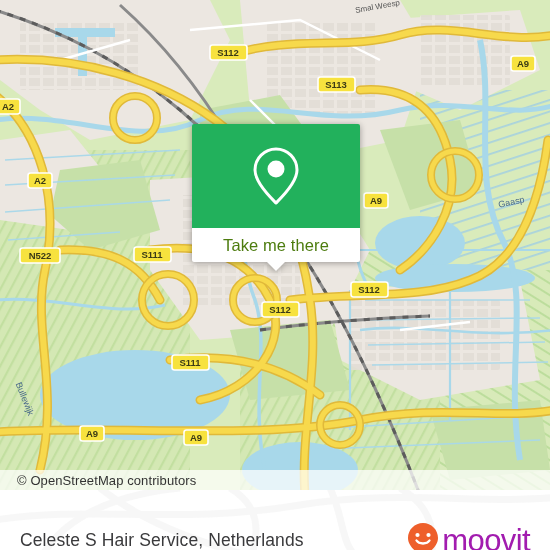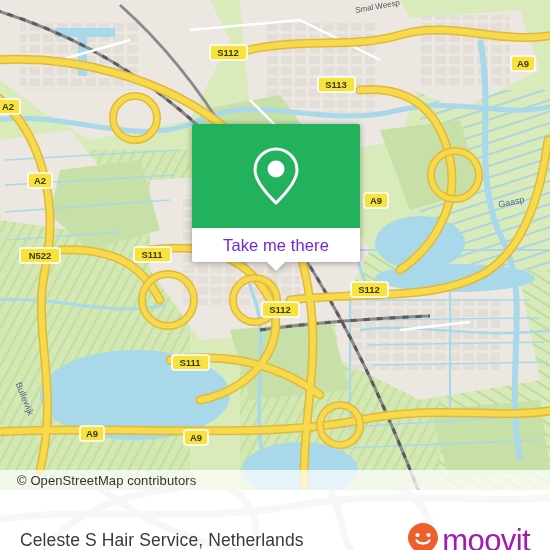--- a/index.html
+++ b/index.html
@@ -33,21 +33,21 @@
   .callout-green{
     background:#22b15c;height:104px;border-radius:2px 2px 0 0;
     display:flex;align-items:center;justify-content:center;
   }
   .pin-icon{display:block;}
   .callout-white{
     background:#fff;height:34px;border-radius:0 0 2px 2px;
     display:flex;align-items:center;justify-content:center;position:relative;
   }
   .callout-label{
-    font-size:16.5px;color:#6d28d9;letter-spacing:.1px;white-space:nowrap;
+    font-size:16.5px;color:#4d7c0f;letter-spacing:.1px;white-space:nowrap;
   }
   .callout-tail{
     position:absolute;left:50%;bottom:-9px;margin-left:-10px;
     width:0;height:0;
     border-left:10px solid transparent;
     border-right:10px solid transparent;
     border-top:10px solid #fff;
   }
 
   

